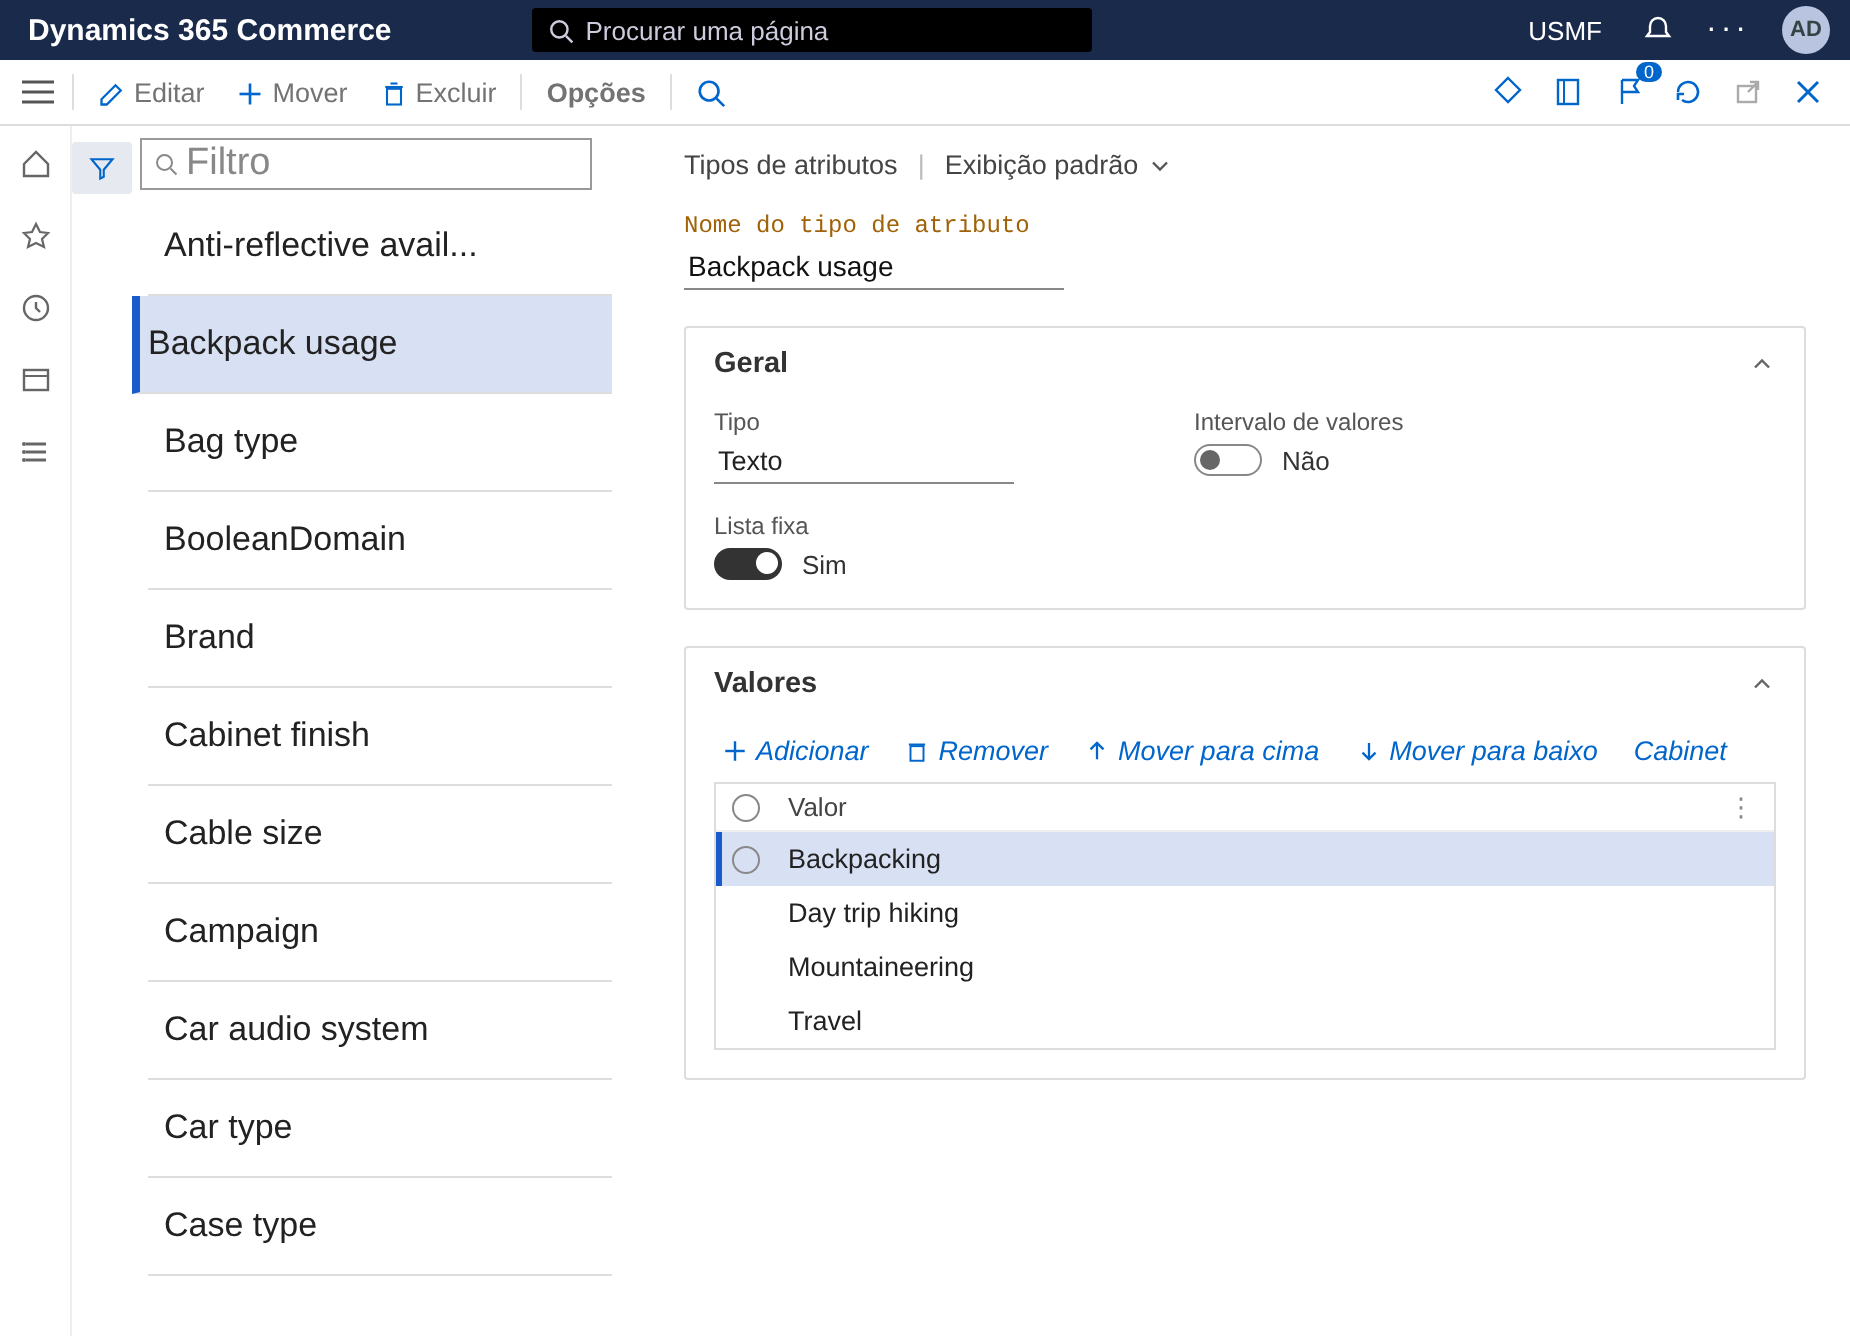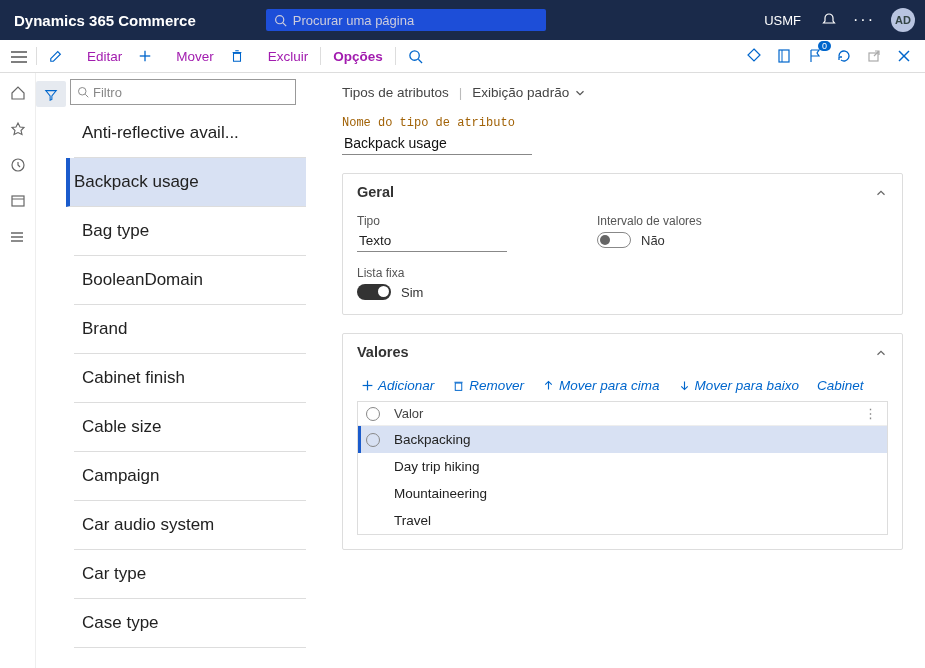--- a/index.html
+++ b/index.html
@@ -1,48 +1,48 @@
 <!DOCTYPE html>
 <html><head>
 <meta charset="utf-8">
 <style>
 * { box-sizing: border-box; margin: 0; padding: 0; font-family: "Segoe UI", Arial, sans-serif; }
 body { width: 925px; height: 668px; overflow: hidden; background: #fff; }
 
 
-.topbar { height: 40px; background: #1a2a4a; color: #fff; display: flex; align-items: center; padding: 0 10px; }
+.topbar { height: 30px; background: #1a2a4a; color: #fff; display: flex; align-items: center; padding: 0 10px; }
 .topbar .brand { font-size: 15px; font-weight: 600; padding-left: 4px; }
-.topbar .search { margin-left: 70px; width: 280px; height: 22px; background: #1d4ed8; border-radius: 2px; display: flex; align-items: center; padding: 0 8px; color: #ccd; font-size: 13px; }
+.topbar .search { margin-left: 70px; width: 280px; height: 22px; background: #000000; border-radius: 2px; display: flex; align-items: center; padding: 0 8px; color: #ccd; font-size: 13px; }
 .topbar .search svg { margin-right: 6px; }
 .topbar .spacer { flex: 1; }
 .topbar .entity { font-size: 13px; margin-right: 12px; }
 .topbar .topicon { margin: 0 8px; display:flex; align-items:center; }
 .topbar .avatar { width: 24px; height: 24px; border-radius: 50%; background: #b8c4e0; color:#344; display:flex; align-items:center; justify-content:center; font-size:11px; font-weight:600; margin-left:8px; }
 
 
 .cmdbar { height: 33px; border-bottom: 1px solid #ddd; display: flex; align-items: center; padding: 0 6px; }
 .cmdbar .hamburger { width: 26px; text-align:center; color:#555; }
-.cmdbar .cmd { display:flex; align-items:center; padding: 4px 8px; font-size: 13.5px; color:#a21caf; cursor:pointer;gap:20px; }
+.cmdbar .cmd { display:flex; align-items:flex-end; padding: 4px 8px; font-size: 13.5px; color:#737373; cursor:pointer; }
 .cmdbar .cmd svg { margin-right:4px; }
 .cmdbar .cmd.bold { font-weight:600; }
 .cmdbar .divider { width:1px; height:18px; background:#ddd; margin:0 4px; }
 .cmdbar .rspacer { flex:1; }
 .cmdbar .ricon { padding:4px 7px; color:#0066cc; display:flex; }
 .cmdbar .ricon.gray { color:#888; }
 
 
 .main { display:flex; height: calc(668px - 63px); }
 .leftrail { width: 36px; border-right:1px solid #eee; display:flex; flex-direction:column; align-items:center; padding-top:10px; gap:18px; color:#666; }
 .leftrail .ri { cursor:pointer; }
 
 .listpanel { width: 284px; display:flex; }
 .listpanel .filtercol { width: 30px; padding-top:8px; text-align:center; }
 .listpanel .filtercol .fbtn { background:#e6eaf0; padding:4px 2px; color:#0066cc; border-radius:2px; }
 .listpanel .listmain { flex:1; padding: 6px 8px 0 0; position:relative; }
-.listpanel .filterbox { width: 226px; height:26px; border:1px solid #999; display:flex; align-items:center; padding:0 6px; font-size:13px; color:#888; margin-left:4px; }
+.listpanel .filterbox { width: 226px; height:26px; border:1px solid #999; display:flex; align-items:center; padding:0 6px; font-size:19px; color:#888; margin-left:4px; }
 .listpanel .filterbox svg { margin-right:4px; }
 .listpanel .items { margin-top:4px; overflow-y:auto; height:560px; padding-right:6px;}
 .listpanel .items::-webkit-scrollbar{width:8px;}
 .listpanel .items::-webkit-scrollbar-thumb{background:#ccc;border-radius:4px;}
 .listpanel .item { border-bottom:1px solid #ddd; padding: 14px 8px; font-size: 17px; color:#222; cursor:pointer; white-space:nowrap; overflow:hidden; text-overflow:ellipsis;}
 .listpanel .item.selected { background:#d8e1f3; border-left:4px solid #1a5bcc; padding-left:4px;}
 .listpanel .item:not(.selected){margin-left:8px;}
 
 .detail { flex:1; padding: 12px 22px; overflow-y:auto; }
 .detail .hdr { display:flex; align-items:center; font-size:13.5px; color:#444; }

